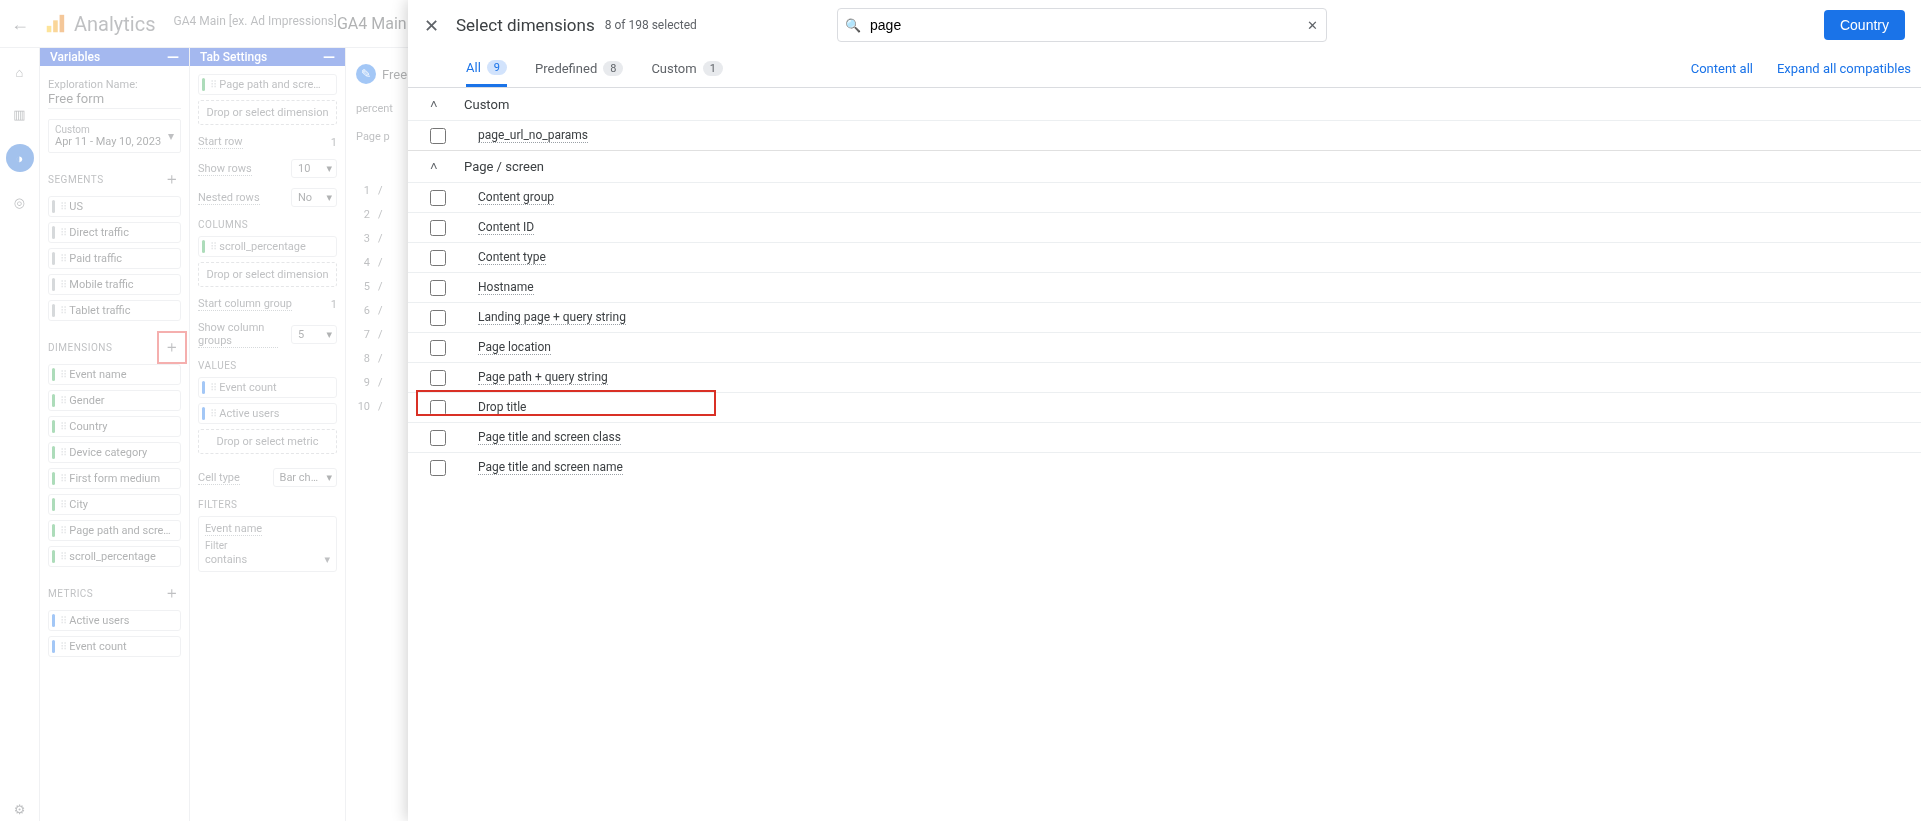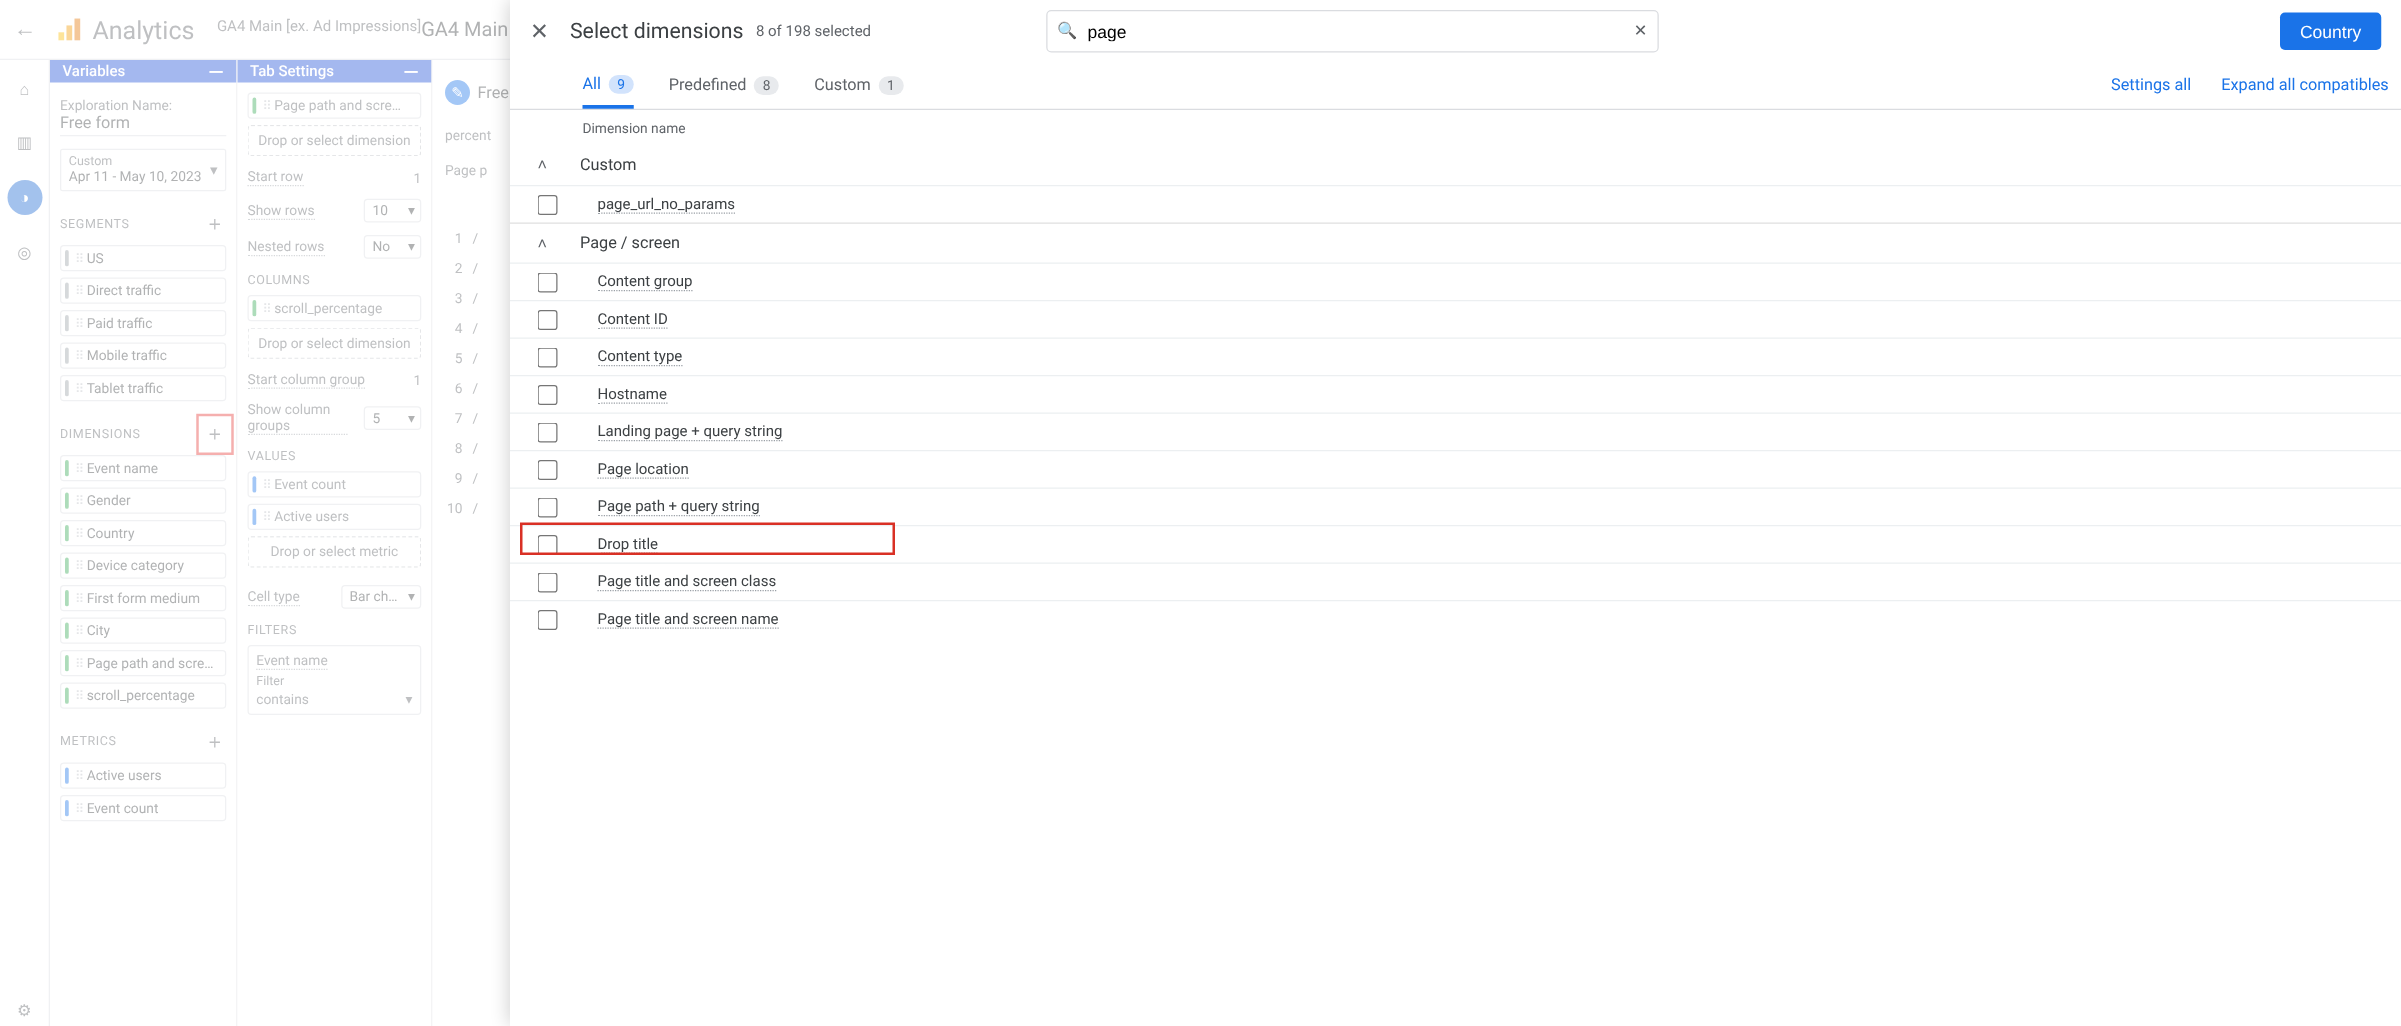--- a/index.html
+++ b/index.html
@@ -406,26 +406,25 @@
       </div>
       <div class="dlg-tab">
         <span>Predefined</span>
         <span class="pill">8</span>
       </div>
       <div class="dlg-tab">
         <span>Custom</span>
         <span class="pill">1</span>
       </div>
       <div class="dlg-right-actions">
-        <span class="linkbtn">Settings all</span>
+        <span class="linkbtn">Content all</span>
         <span class="linkbtn">Expand all compatibles</span>
       </div>
     </div>
 
-    <div class="col-hdr">Dimension name</div>
 
     <div id="groups-container" class="annot-wrap">
         <div class="group-row">
           <span class="chev">˄</span>
           <span class="gname">Custom</span>
         </div>
         <div class="dim-row">
           <input type="checkbox" style="">
           <span class="dname">page_url_no_params</span>
         </div>

